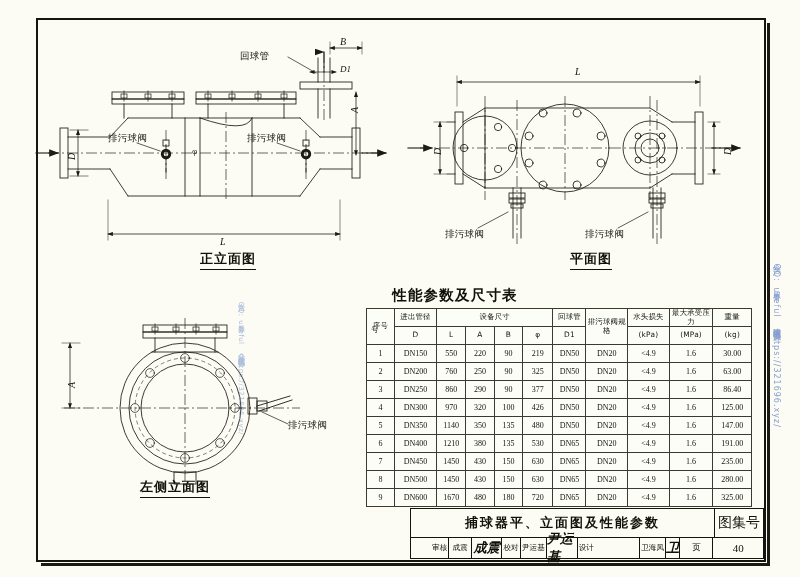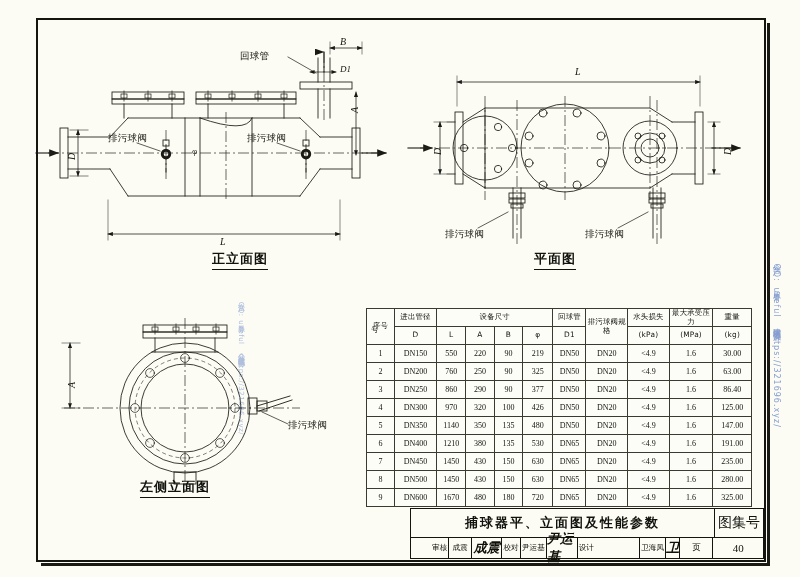--- a/index.html
+++ b/index.html
@@ -331,33 +331,34 @@
 
   <div class="lbl lbl-cn" style="left:240px;top:50px;">回球管</div>
   <div class="lbl ital" style="left:340px;top:36px;font-size:10px;">B</div>
   <div class="lbl ital" style="left:340px;top:64px;font-size:9px;">D1</div>
   <div class="lbl ital" style="left:349px;top:113px;font-size:10px;transform:rotate(-90deg);transform-origin:left top;">A</div>
   <div class="lbl ital" style="left:66px;top:160px;font-size:10px;transform:rotate(-90deg);transform-origin:left top;">D</div>
   <div class="lbl ital" style="left:220px;top:236px;font-size:10px;">L</div>
   <div class="lbl" style="left:192px;top:147px;font-size:8px;color:#33332a;">φ</div>
   <div class="lbl lbl-cn" style="left:108px;top:132px;">排污球阀</div>
   <div class="lbl lbl-cn" style="left:247px;top:132px;">排污球阀</div>
-  <div class="viewtitle" style="left:200px;top:250px;margin-left:12px;">正立面图</div>
+  <div class="viewtitle" style="left:200px;top:250px;">正立面图</div>
 
   <div class="lbl ital" style="left:575px;top:66px;font-size:10px;">L</div>
   <div class="lbl ital" style="left:432px;top:155px;font-size:10px;transform:rotate(-90deg);transform-origin:left top;">D</div>
   <div class="lbl ital" style="left:722px;top:155px;font-size:10px;transform:rotate(-90deg);transform-origin:left top;">D</div>
   <div class="lbl lbl-cn" style="left:445px;top:228px;">排污球阀</div>
   <div class="lbl lbl-cn" style="left:585px;top:228px;">排污球阀</div>
-  <div class="viewtitle" style="left:534px;top:250px;">平面图</div>
+  <div class="viewtitle" style="left:570px;top:250px;">平面图</div>
 
   <div class="lbl ital" style="left:66px;top:388px;font-size:10px;transform:rotate(-90deg);transform-origin:left top;">A</div>
   <div class="lbl lbl-cn" style="left:288px;top:419px;">排污球阀</div>
   <div class="viewtitle" style="left:140px;top:478px;">左侧立面图</div>
 
+  <div id="spec-title">性能参数及尺寸表</div>
 
   <table id="spec-table">
     <thead>
       <tr>
         <th rowspan="2" style="width:30px;margin-top:17px;">
           <span>序号</span>
         </th>
         <th style="width:44px;">进出管径</th>
         <th colspan="4">设备尺寸</th>
         <th style="width:34px;">回球管</th>

